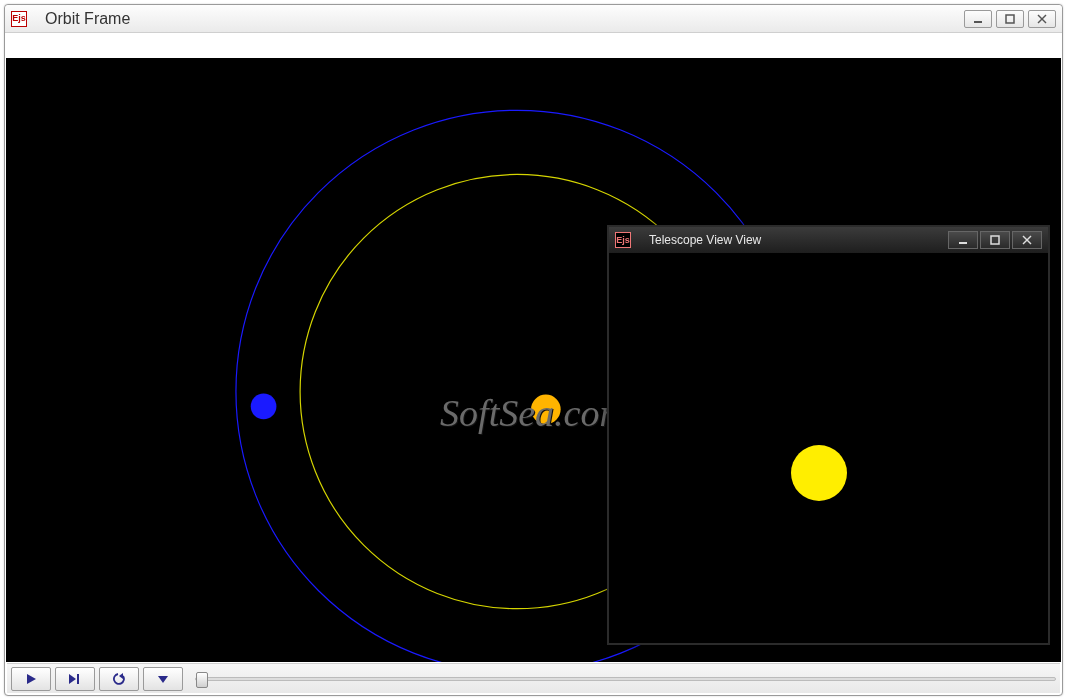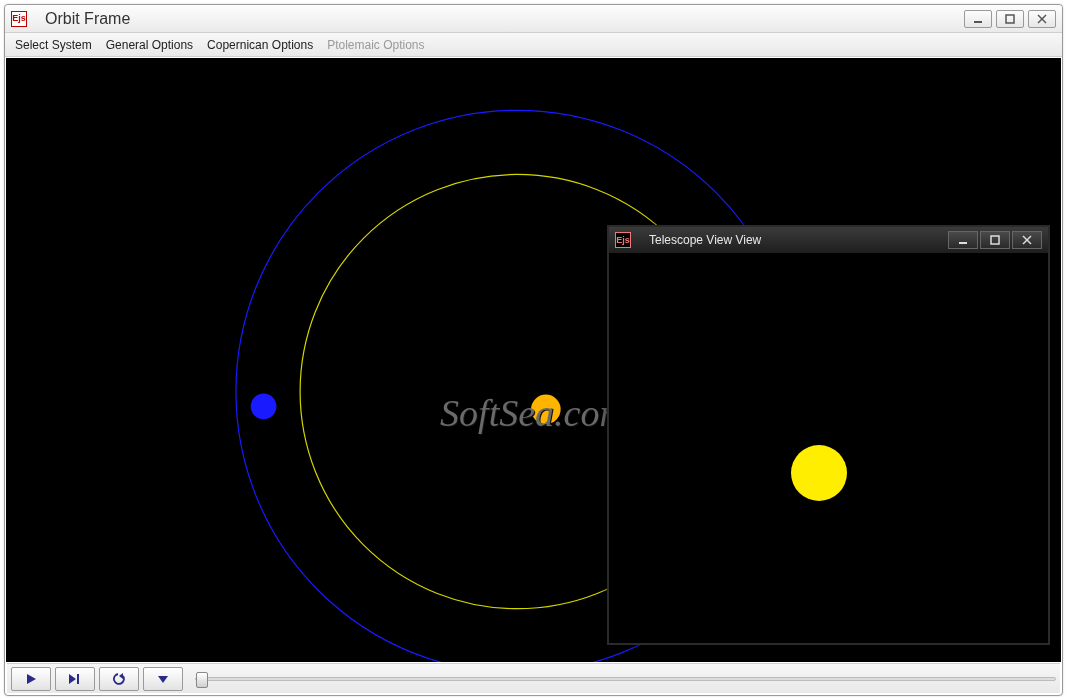--- a/index.html
+++ b/index.html
@@ -116,26 +116,20 @@
         </svg>
     </span>
     <span class="win-btn">
       <svg width="12" height="12">
           <line x1="2" y1="2" x2="10" y2="10" stroke="#555" stroke-width="1.5"></line>
           <line x1="10" y1="2" x2="2" y2="10" stroke="#555" stroke-width="1.5"></line>
         </svg>
     </span>
   </div>
 
-  <div class="menubar">
-    <span class="menu-item">Select System</span>
-    <span class="menu-item">General Options</span>
-    <span class="menu-item">Copernican Options</span>
-    <span class="menu-item disabled">Ptolemaic Options</span>
-  </div>
 
   <div class="canvas-area">
     <svg class="orbit-svg" viewBox="0 0 1057 612">
       <circle cy="338" r="285" fill="none" stroke-width="1.2" cx="512" stroke="#1a1aff"></circle>
       <circle fill="none" stroke-width="1.2" cx="512" cy="338" r="220" stroke="#d5d500"></circle>
       <circle cx="541" cy="356" r="15" fill="#ffb400"></circle>
       <circle cx="255" cy="353" r="13" fill="#1a1aff"></circle>
     </svg>
     <div class="watermark">SoftSea.com</div>
   </div>

